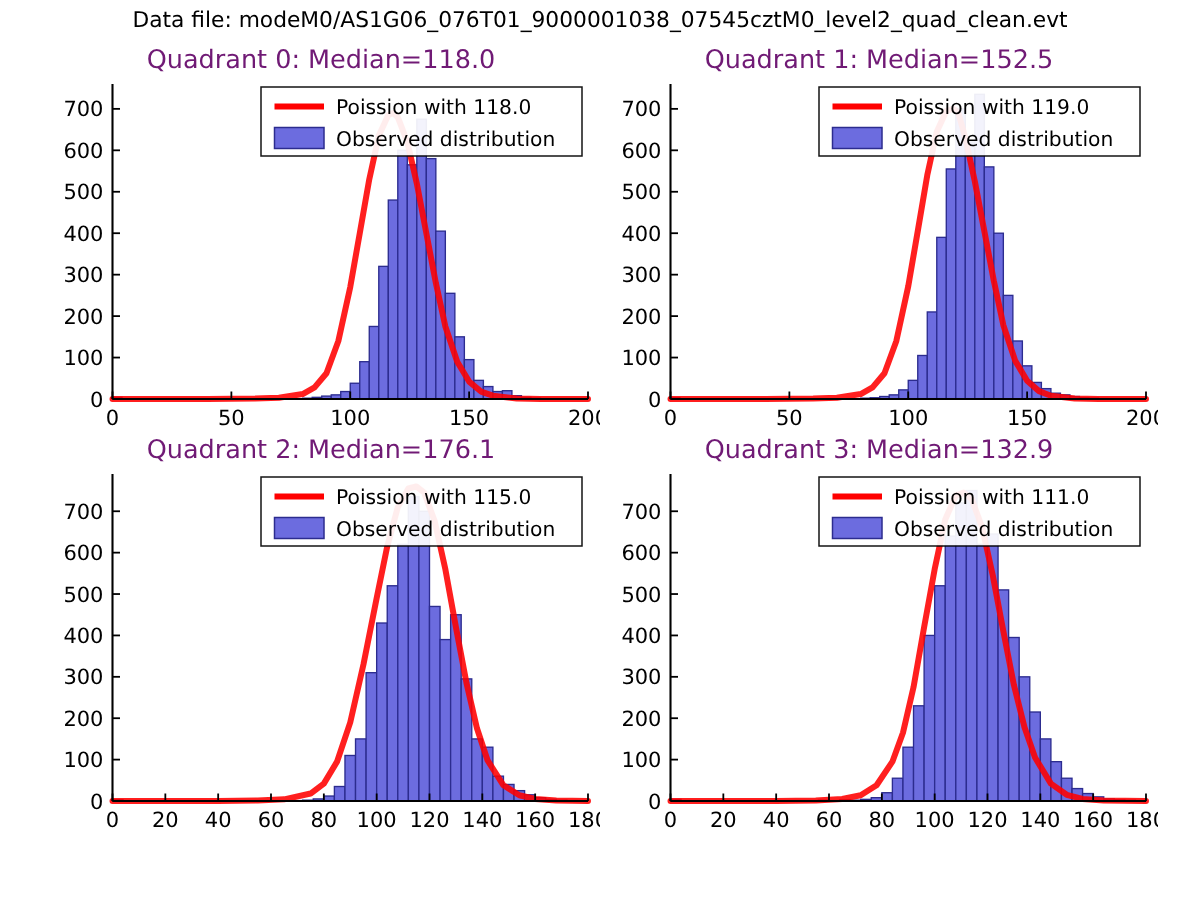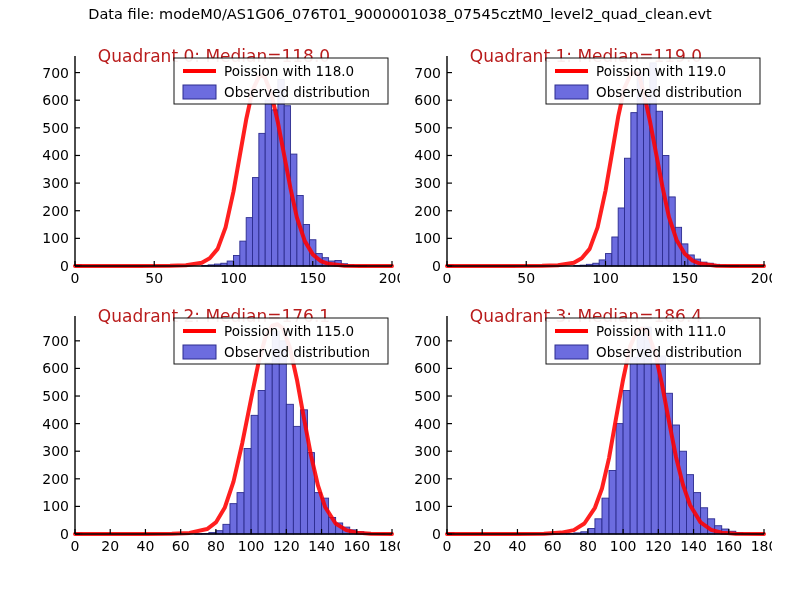--- a/index.html
+++ b/index.html
@@ -24,25 +24,25 @@
     font-size: 14.5px;
     color: #000000;
     white-space: nowrap;
   }
   .subplot {
     position: absolute;
   }
   .subplot-title {
     position: absolute;
     left: 0;
-    top: 16px;
+    top: 0;
     width: 100%;
     text-align: center;
     font-size: 17px;
-    color: #b91c1c;
+    color: #701a75;
     white-space: nowrap;
   }
   .plotsvg {
     position: absolute;
     left: 0;
     top: 0;
   }
   text.tick {
     font-family: "DejaVu Sans", sans-serif;
     font-size: 14px;
@@ -132,21 +132,21 @@
           </g>
           <g>
             <rect x="155" y="55" width="33" height="14" fill="#6c6cdf" stroke="#2c2c8f" stroke-width="1"></rect>
             <text x="196" y="67" class="legend-text">Observed distribution</text>
           </g>
         </g>
       </svg>
   </div>
 
   <div class="subplot" style="left:400px; top:30px; width:372px; height:268px;">
-    <div class="subplot-title">Quadrant 1: Median=119.0</div>
+    <div class="subplot-title">Quadrant 1: Median=152.5</div>
     <svg class="plotsvg" width="372" height="268">
         <g>
           <rect x="47.00" y="235.17" width="6.34" height="0.83" fill="#6c6cdf" stroke="#2c2c8f" stroke-width="0.9"></rect>
           <rect x="173.80" y="235.45" width="6.34" height="0.55" fill="#6c6cdf" stroke="#2c2c8f" stroke-width="0.9"></rect>
           <rect x="180.14" y="235.17" width="6.34" height="0.83" fill="#6c6cdf" stroke="#2c2c8f" stroke-width="0.9"></rect>
           <rect x="186.48" y="234.34" width="6.34" height="1.66" fill="#6c6cdf" stroke="#2c2c8f" stroke-width="0.9"></rect>
           <rect x="192.82" y="233.24" width="6.34" height="2.76" fill="#6c6cdf" stroke="#2c2c8f" stroke-width="0.9"></rect>
           <rect x="199.16" y="229.92" width="6.34" height="6.08" fill="#6c6cdf" stroke="#2c2c8f" stroke-width="0.9"></rect>
           <rect x="205.50" y="223.57" width="6.34" height="12.43" fill="#6c6cdf" stroke="#2c2c8f" stroke-width="0.9"></rect>
           <rect x="211.84" y="206.99" width="6.34" height="29.01" fill="#6c6cdf" stroke="#2c2c8f" stroke-width="0.9"></rect>
@@ -297,21 +297,21 @@
           </g>
           <g>
             <rect x="155" y="55" width="33" height="14" fill="#6c6cdf" stroke="#2c2c8f" stroke-width="1"></rect>
             <text x="196" y="67" class="legend-text">Observed distribution</text>
           </g>
         </g>
       </svg>
   </div>
 
   <div class="subplot" style="left:400px; top:290px; width:372px; height:276px;">
-    <div class="subplot-title">Quadrant 3: Median=186.4</div>
+    <div class="subplot-title">Quadrant 3: Median=132.9</div>
     <svg class="plotsvg" width="372" height="276">
         <g>
           <rect x="47.00" y="242.90" width="7.04" height="1.10" fill="#6c6cdf" stroke="#2c2c8f" stroke-width="0.9"></rect>
           <rect x="145.62" y="243.45" width="7.04" height="0.55" fill="#6c6cdf" stroke="#2c2c8f" stroke-width="0.9"></rect>
           <rect x="152.67" y="243.72" width="7.04" height="0.40" fill="#6c6cdf" stroke="#2c2c8f" stroke-width="0.9"></rect>
           <rect x="159.71" y="243.17" width="7.04" height="0.83" fill="#6c6cdf" stroke="#2c2c8f" stroke-width="0.9"></rect>
           <rect x="166.76" y="243.45" width="7.04" height="0.55" fill="#6c6cdf" stroke="#2c2c8f" stroke-width="0.9"></rect>
           <rect x="173.80" y="242.90" width="7.04" height="1.10" fill="#6c6cdf" stroke="#2c2c8f" stroke-width="0.9"></rect>
           <rect x="180.84" y="241.79" width="7.04" height="2.21" fill="#6c6cdf" stroke="#2c2c8f" stroke-width="0.9"></rect>
           <rect x="187.89" y="238.48" width="7.04" height="5.52" fill="#6c6cdf" stroke="#2c2c8f" stroke-width="0.9"></rect>

